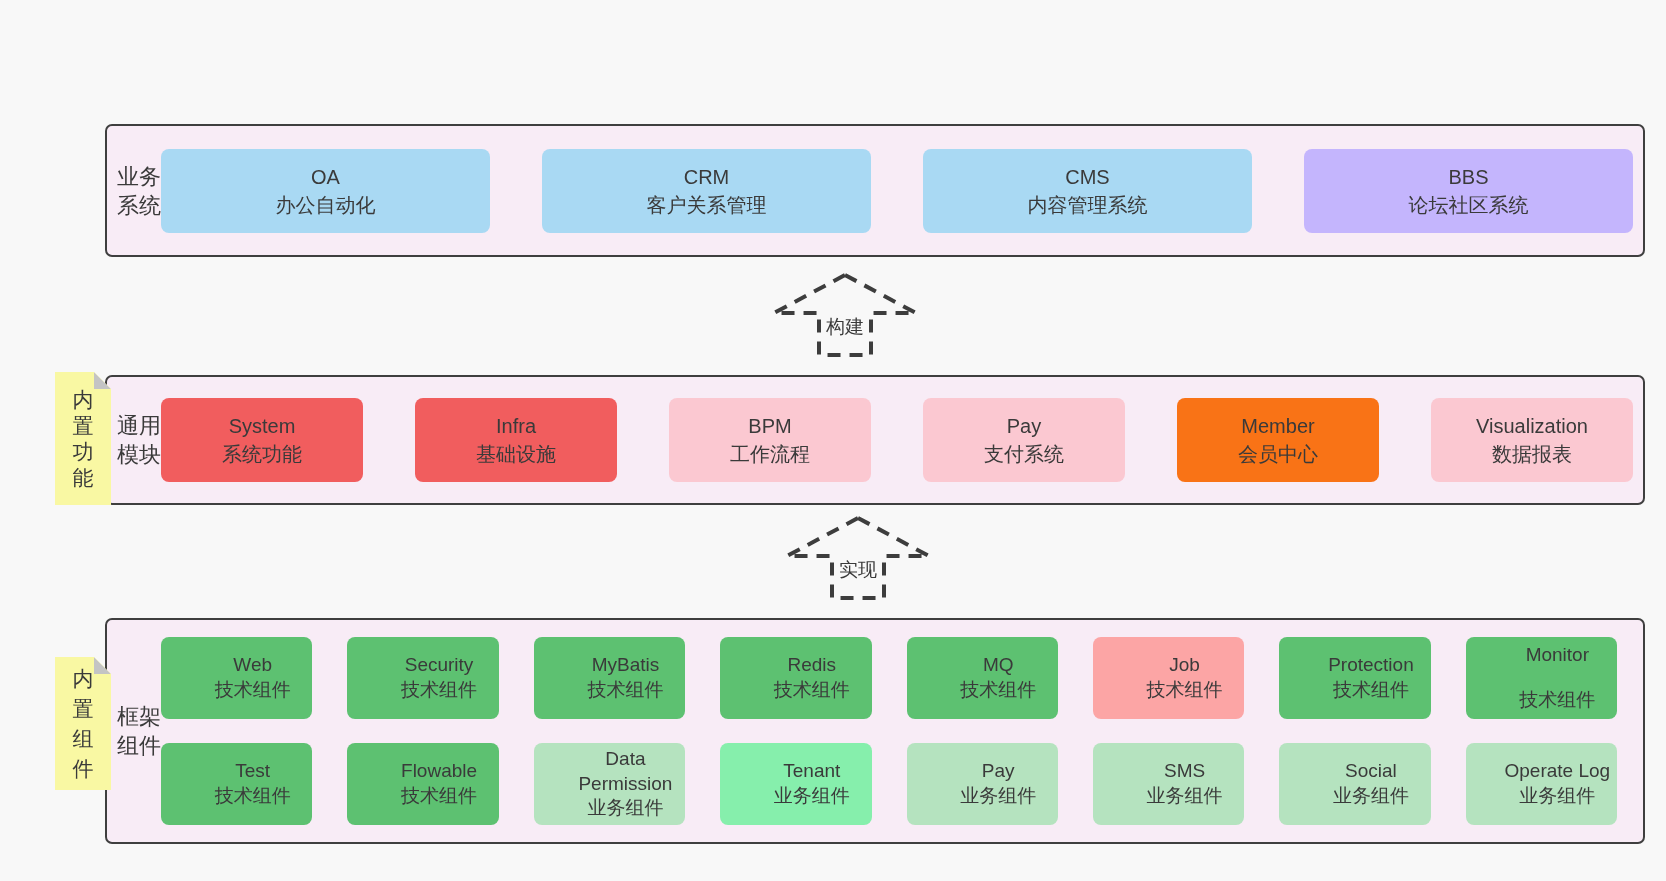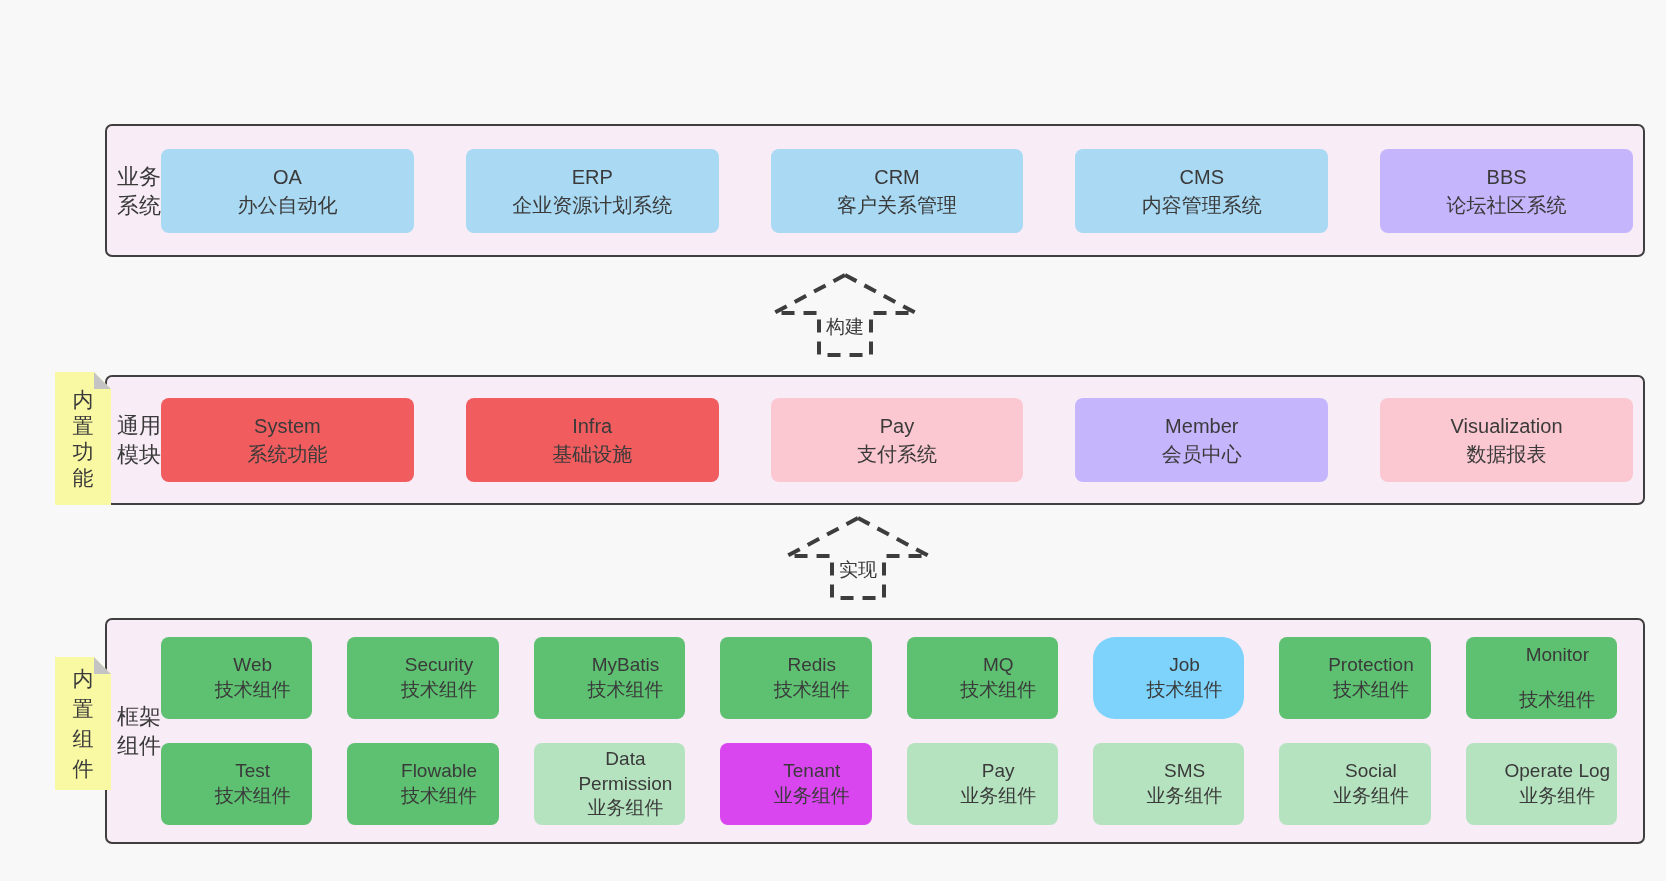--- a/index.html
+++ b/index.html
@@ -131,24 +131,20 @@
 
   <section class="panel" id="panel-0">
     <div class="panel-label">业务系统</div>
     <div class="rows">
         <div class="row">
           <div class="box" style="background: rgb(169, 217, 243);">
     <span class="en">OA</span>
     <span class="zh">办公自动化</span>
   </div>
           <div class="box" style="background: rgb(169, 217, 243);">
-    <span class="en">ERP</span>
-    <span class="zh">企业资源计划系统</span>
-  </div>
-          <div class="box" style="background: rgb(169, 217, 243);">
     <span class="en">CRM</span>
     <span class="zh">客户关系管理</span>
   </div>
           <div class="box" style="background: rgb(169, 217, 243);">
     <span class="en">CMS</span>
     <span class="zh">内容管理系统</span>
   </div>
           <div class="box" style="background: #c4b5fd;">
     <span class="en">BBS</span>
     <span class="zh">论坛社区系统</span>
@@ -174,24 +170,28 @@
         <div class="row">
           <div class="box" style="background: rgb(241, 93, 94);">
     <span class="en">System</span>
     <span class="zh">系统功能</span>
   </div>
           <div class="box" style="background: rgb(241, 93, 94);">
     <span class="en">Infra</span>
     <span class="zh">基础设施</span>
   </div>
           <div class="box" style="background: rgb(251, 200, 209);">
+    <span class="en">BPM</span>
+    <span class="zh">工作流程</span>
+  </div>
+          <div class="box" style="background: rgb(251, 200, 209);">
     <span class="en">Pay</span>
     <span class="zh">支付系统</span>
   </div>
-          <div class="box" style="background: #c4b5fd;">
+          <div class="box" style="background: #f97316;">
     <span class="en">Member</span>
     <span class="zh">会员中心</span>
   </div>
           <div class="box" style="background: rgb(251, 200, 209);">
     <span class="en">Visualization</span>
     <span class="zh">数据报表</span>
   </div>
         </div>
       </div>
   </section>
@@ -224,21 +224,21 @@
     <span class="zh">技术组件</span>
   </div>
           <div class="box" style="background: rgb(93, 193, 113);">
     <span class="en">Redis</span>
     <span class="zh">技术组件</span>
   </div>
           <div class="box" style="background: rgb(93, 193, 113);">
     <span class="en">MQ</span>
     <span class="zh">技术组件</span>
   </div>
-          <div class="box" style="background: #7dd3fc; border-radius: 22px;">
+          <div class="box" style="background: #fca5a5;">
     <span class="en">Job</span>
     <span class="zh">技术组件</span>
   </div>
           <div class="box" style="background: rgb(93, 193, 113);">
     <span class="en">Protection</span>
     <span class="zh">技术组件</span>
   </div>
           <div class="box" style="background: rgb(93, 193, 113); gap: 20px;">
     <span class="en">Monitor</span>
     <span class="zh">技术组件</span>
@@ -250,21 +250,21 @@
     <span class="zh">技术组件</span>
   </div>
           <div class="box" style="background: rgb(93, 193, 113);">
     <span class="en">Flowable</span>
     <span class="zh">技术组件</span>
   </div>
           <div class="box" style="background: rgb(181, 227, 191);">
     <span class="en">Data Permission</span>
     <span class="zh">业务组件</span>
   </div>
-          <div class="box" style="background: #d946ef;">
+          <div class="box" style="background: #86efac;">
     <span class="en">Tenant</span>
     <span class="zh">业务组件</span>
   </div>
           <div class="box" style="background: rgb(181, 227, 191);">
     <span class="en">Pay</span>
     <span class="zh">业务组件</span>
   </div>
           <div class="box" style="background: rgb(181, 227, 191);">
     <span class="en">SMS</span>
     <span class="zh">业务组件</span>

